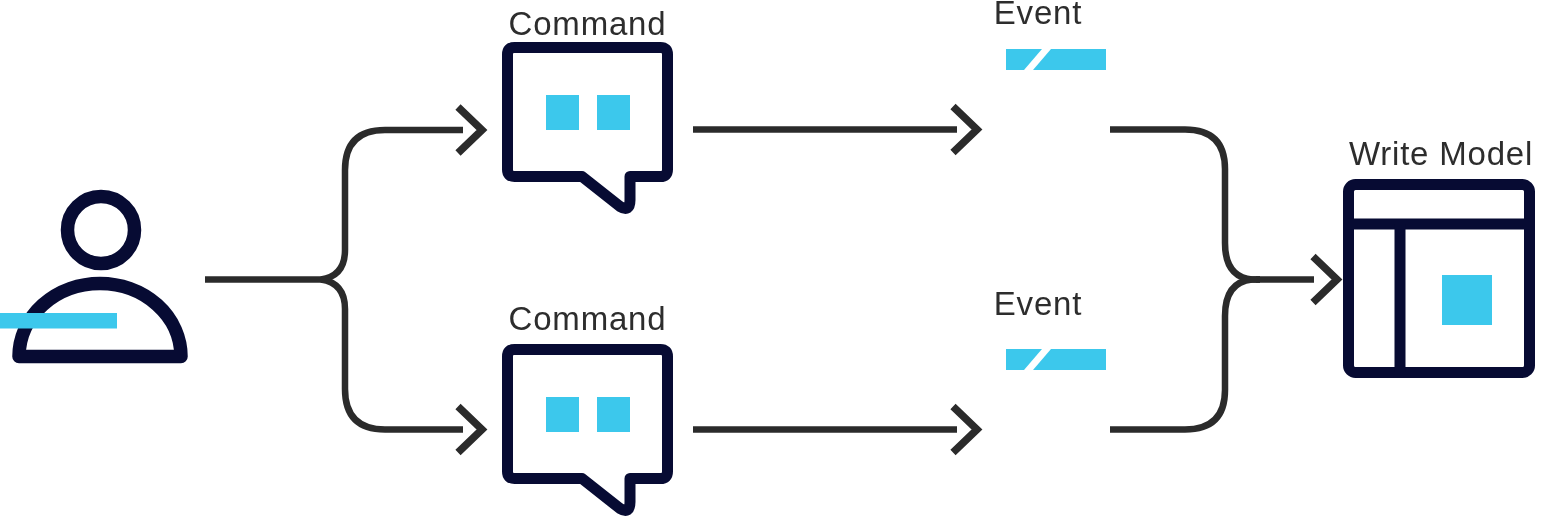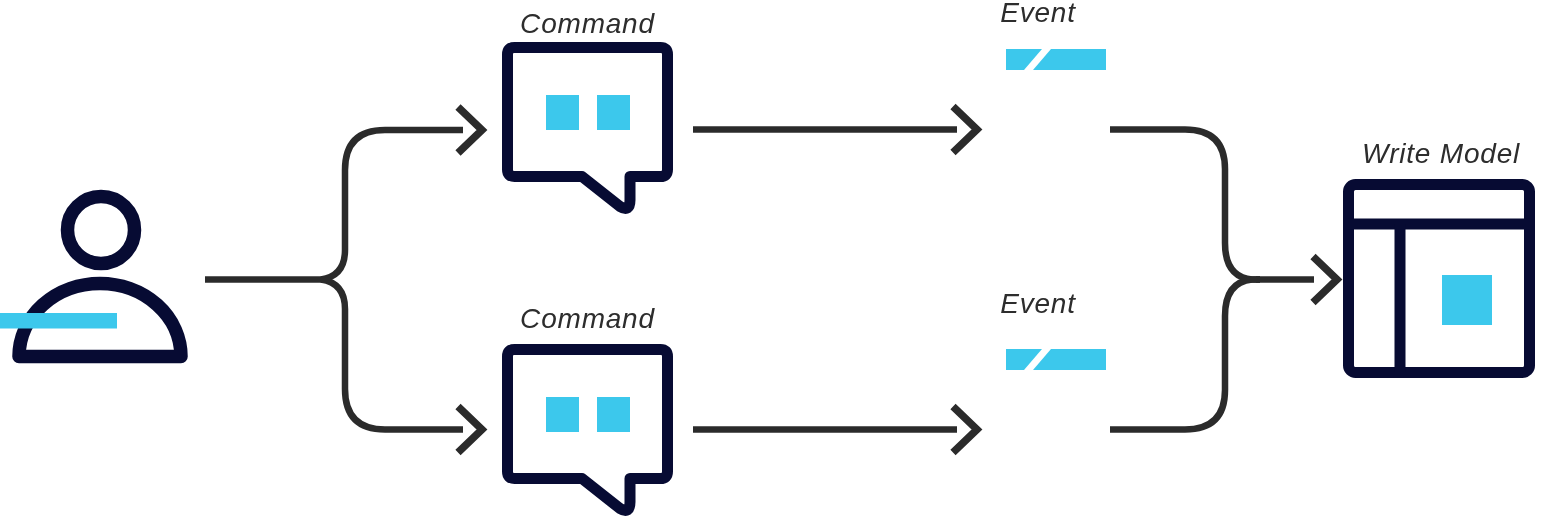--- a/index.html
+++ b/index.html
@@ -27,28 +27,27 @@
   }
   
   .navy-stroke { stroke: var(--color-navy); fill: none; }
   .cyan-fill   { fill: var(--color-cyan); stroke: none; }
   .arrow-line  { stroke: var(--color-arrow); fill: none; stroke-width: 6.5; }
   .arrow-head  { stroke: var(--color-arrow); fill: none; stroke-width: 7.5; stroke-linejoin: miter; }
 
   .lbl {
     position: absolute;
     color: var(--color-label);
-    font-size: 28px;
+    font-size: 33px;
     line-height: 34px;
     font-weight: 500;
     letter-spacing: 0.8px;
     text-align: center;
     white-space: nowrap;
     user-select: none;
-    font-style: italic;
   }
   .lbl-command-top    { left: 487px; top: 7px;   width: 201px; }
   .lbl-command-bottom { left: 487px; top: 302px; width: 201px; }
   .lbl-event-top      { left: 958px; top: -4px;  width: 160px; }
   .lbl-event-bottom   { left: 958px; top: 287px; width: 160px; }
   .lbl-write-model    { left: 1339px; top: 137px; width: 204px; text-align: center; }
 </style>
 </head>
 <body>
 

